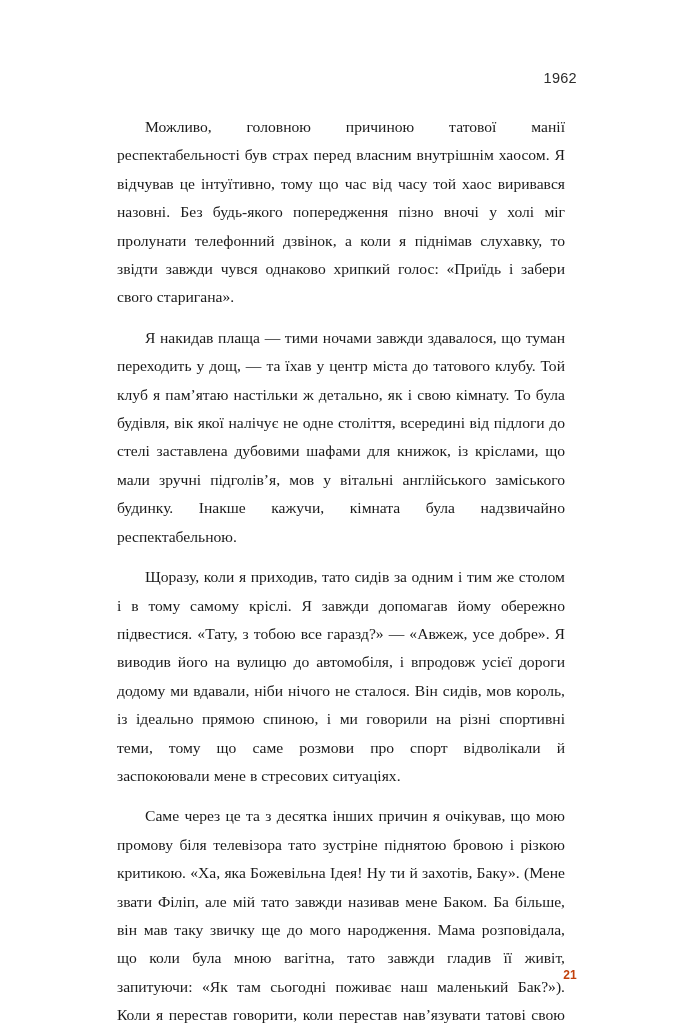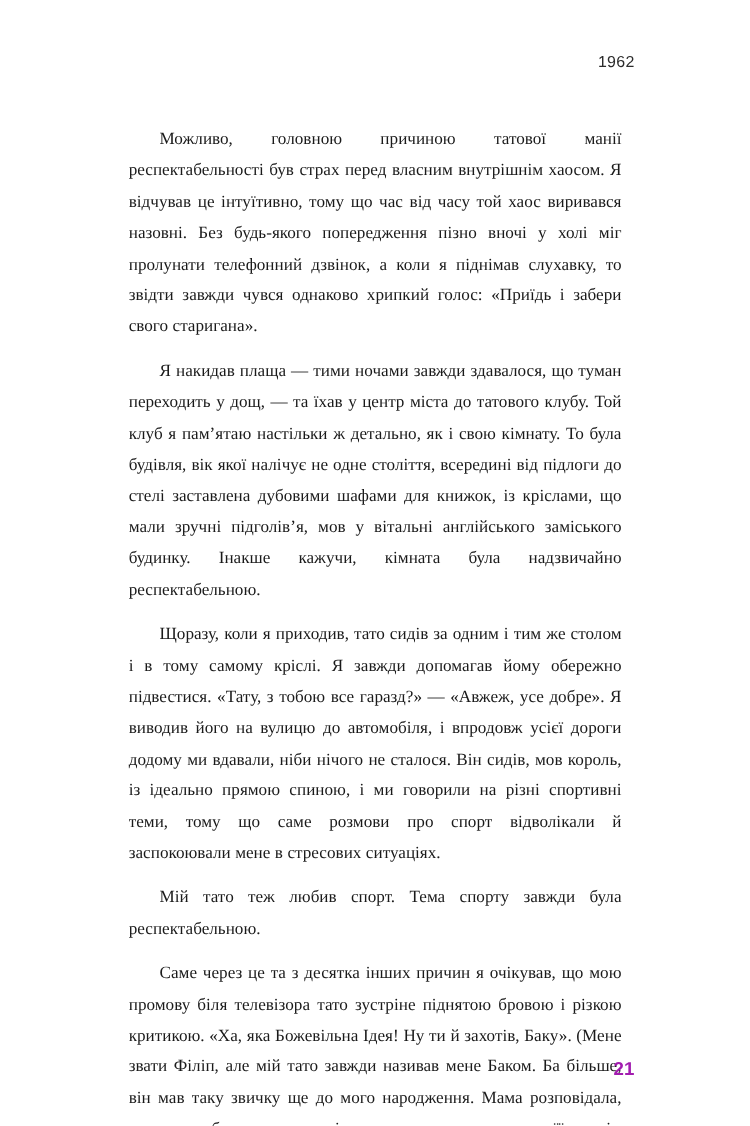--- a/index.html
+++ b/index.html
@@ -10,21 +10,21 @@
   .page {
     position: relative;
     width: 682px;
     height: 1024px;
     background: #ffffff;
     overflow: hidden;
     box-sizing: border-box;
   }
   .running-head {
     position: absolute;
-    top: 49px;
+    top: 70px;
     left: 105px;
     right: 105px;
     text-align: right;
     font-family: "Liberation Sans", sans-serif;
     font-size: 14.5px;
     font-weight: 400;
     color: #2b2b2b;
     letter-spacing: 0.3px;
   }
   .body-text {
@@ -50,36 +50,35 @@
   .body-text p:last-child {
     text-align: justify;
   }
   .folio {
     position: absolute;
     bottom: 42px;
     left: 105px;
     right: 105px;
     text-align: right;
     font-family: "Liberation Sans", sans-serif;
-    font-size: 17px;
+    font-size: 12px;
     font-weight: 700;
-    color: #a21caf;
+    color: #c2410c;
     letter-spacing: 0.2px;
   }
 </style>
 </head>
 <body>
 
 <div class="page">
 
   <div class="running-head">1962</div>
 
   <div class="body-text">
     <p>Можливо, головною причиною татової манії респектабельності був страх перед власним внутрішнім хаосом. Я відчував це інтуїтивно, тому що час від часу той хаос виривався назовні. Без будь-якого попередження пізно вночі у холі міг пролунати телефонний дзвінок, а коли я піднімав слухавку, то звідти завжди чувся однаково хрипкий голос: «Приїдь і забери свого старигана».</p>
     <p>Я накидав плаща — тими ночами завжди здавалося, що туман переходить у дощ, — та їхав у центр міста до татового клубу. Той клуб я пам’ятаю настільки ж детально, як і свою кімнату. То була будівля, вік якої налічує не одне століття, всередині від підлоги до стелі заставлена дубовими шафами для книжок, із кріслами, що мали зручні підголів’я, мов у вітальні англійського заміського будинку. Інакше кажучи, кімната була надзвичайно респектабельною.</p>
     <p>Щоразу, коли я приходив, тато сидів за одним і тим же столом і в тому самому кріслі. Я завжди допомагав йому обережно підвестися. «Тату, з тобою все гаразд?» — «Авжеж, усе добре». Я виводив його на вулицю до автомобіля, і впродовж усієї дороги додому ми вдавали, ніби нічого не сталося. Він сидів, мов король, із ідеально прямою спиною, і ми говорили на різні спортивні теми, тому що саме розмови про спорт відволікали й заспокоювали мене в стресових ситуаціях.</p>
-    <p>Мій тато теж любив спорт. Тема спорту завжди була респектабельною.</p>
     <p>Саме через це та з десятка інших причин я очікував, що мою промову біля телевізора тато зустріне піднятою бровою і різкою критикою. «Ха, яка Божевільна Ідея! Ну ти й захотів, Баку». (Мене звати Філіп, але мій тато завжди називав мене Баком. Ба більше, він мав таку звичку ще до мого народження. Мама розповідала, що коли була мною вагітна, тато завжди гладив її живіт, запитуючи: «Як там сьогодні поживає наш маленький Бак?»). Коли я перестав говорити, коли перестав нав’язувати татові свою ідею, він гойднувся в кріслі та якось дуже кумедно на мене глянув. Тато сказав, мовляв, шкодує, що замолоду так мало подорожував. А потім додав, що подорож може стати завершальним штрихом моєї освіти. Тато розповів мені багато різного, але все це більше стосувалося моєї</p>
   </div>
 
   <div class="folio">21</div>
 
 </div>
 
 </body></html>

